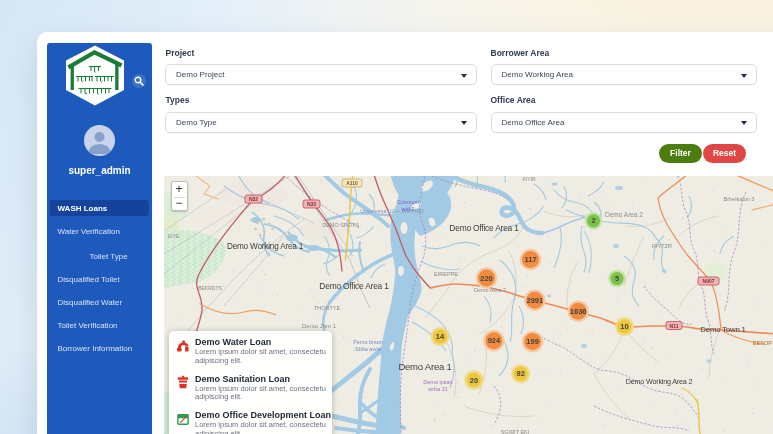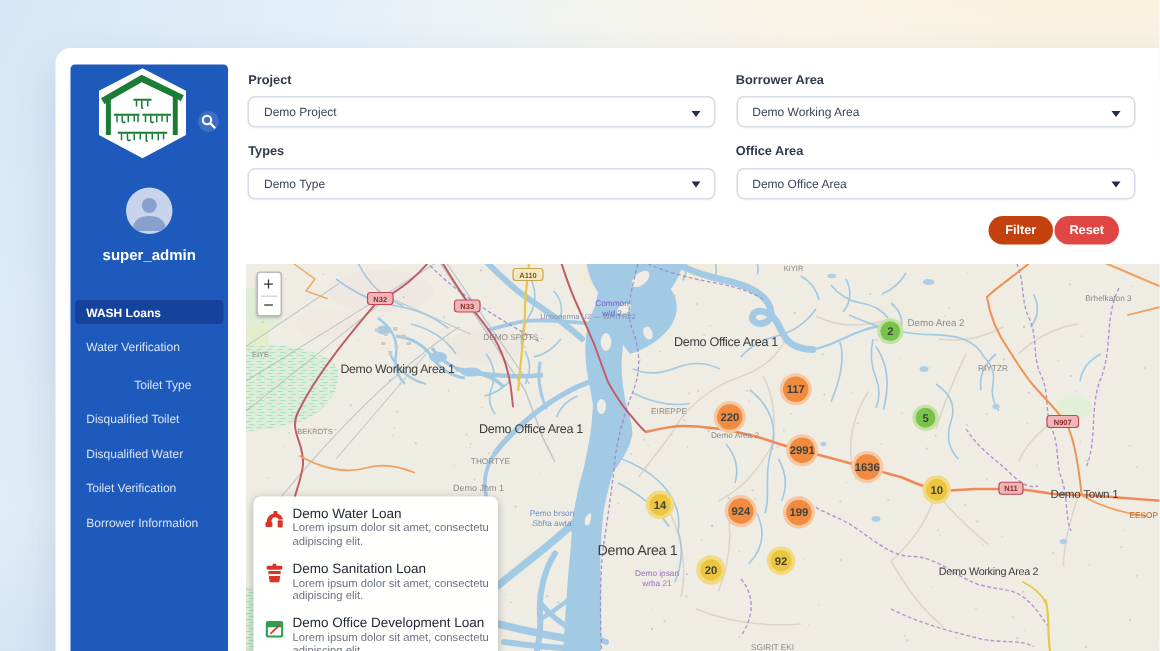--- a/index.html
+++ b/index.html
@@ -41,21 +41,21 @@
   .btn { position:absolute; top:143.5px; width:43px; height:19px; border-radius:9.5px;
     color:#fff; font-size:8.5px; font-weight:bold; text-align:center; line-height:19px; }
   .map { position:absolute; left:163.5px; top:176px; width:610px; height:258px; background:#efece3; overflow:hidden; }
   .zctl { position:absolute; left:7px; top:5px; width:17px; height:30px; background:#fff;
     border:1px solid #bcbcbc; border-radius:2.5px; box-shadow:0 1px 2px rgba(0,0,0,0.2); z-index:30; }
   .zctl .zp { position:absolute; width:100%; text-align:center; font-weight:normal; color:#333; font-size:12px; }
   .zctl .dv { position:absolute; left:2px; right:2px; top:14.5px; height:1px; background:#d8d8d8; }
   .legend { position:absolute; left:5.5px; top:154.5px; width:163px; height:110px;
     background:rgba(255,255,255,0.97); border-radius:5px; box-shadow:0 1px 6px rgba(0,0,0,0.25);
     z-index:40; overflow:hidden; }
-  .li-t { position:absolute; left:26px; font-size:9px; font-weight:normal; color:#222a35; white-space:nowrap; }
+  .li-t { position:absolute; left:26px; font-size:9px; font-weight:bold; color:#222a35; white-space:nowrap; }
   .li-d { position:absolute; left:26px; font-size:7.5px; line-height:8.6px; color:#6b7280; white-space:nowrap; overflow:hidden; width:131px; }
   .li-ic { position:absolute; left:7px; width:14px; height:14px; }
 </style>
 </head>
 <body>
   <div class="card"></div>
 
   <div class="sidebar">
 
     <svg class="abs" style="left:16.5px; top:2px;" width="62" height="62" viewBox="0 0 62 62">
@@ -98,21 +98,21 @@
   </div>
 
   <div class="lbl" style="left:165.5px; top:47.5px;">Project</div>
   <div class="sel" style="left:165px; top:64px; width:312px;">Demo Project<span class="car"></span></div>
   <div class="lbl" style="left:490.5px; top:47.5px;">Borrower Area</div>
   <div class="sel" style="left:490.5px; top:64px; width:266px;">Demo Working Area<span class="car"></span></div>
   <div class="lbl" style="left:165.5px; top:95px;">Types</div>
   <div class="sel" style="left:165px; top:111.5px; width:312px;">Demo Type<span class="car"></span></div>
   <div class="lbl" style="left:490.5px; top:95px;">Office Area</div>
   <div class="sel" style="left:490.5px; top:111.5px; width:266px;">Demo Office Area<span class="car"></span></div>
-  <div class="btn" style="left:659px; background:#c2410c;">Filter</div>
+  <div class="btn" style="left:659px; background:#4d7c0f;">Filter</div>
   <div class="btn" style="left:703px; background:#e04744;">Reset</div>
 
   <div class="map">
     <svg width="610" height="258" viewBox="0 0 610 258" style="position:absolute;left:0;top:0;">
       <defs>
         <pattern id="wet" width="7" height="4" patternUnits="userSpaceOnUse">
           <path d="M0,1 h3.4 M2,3 h3.4" stroke="#a3dccb" stroke-width="0.6" fill="none"></path>
         </pattern>
       </defs>
 

